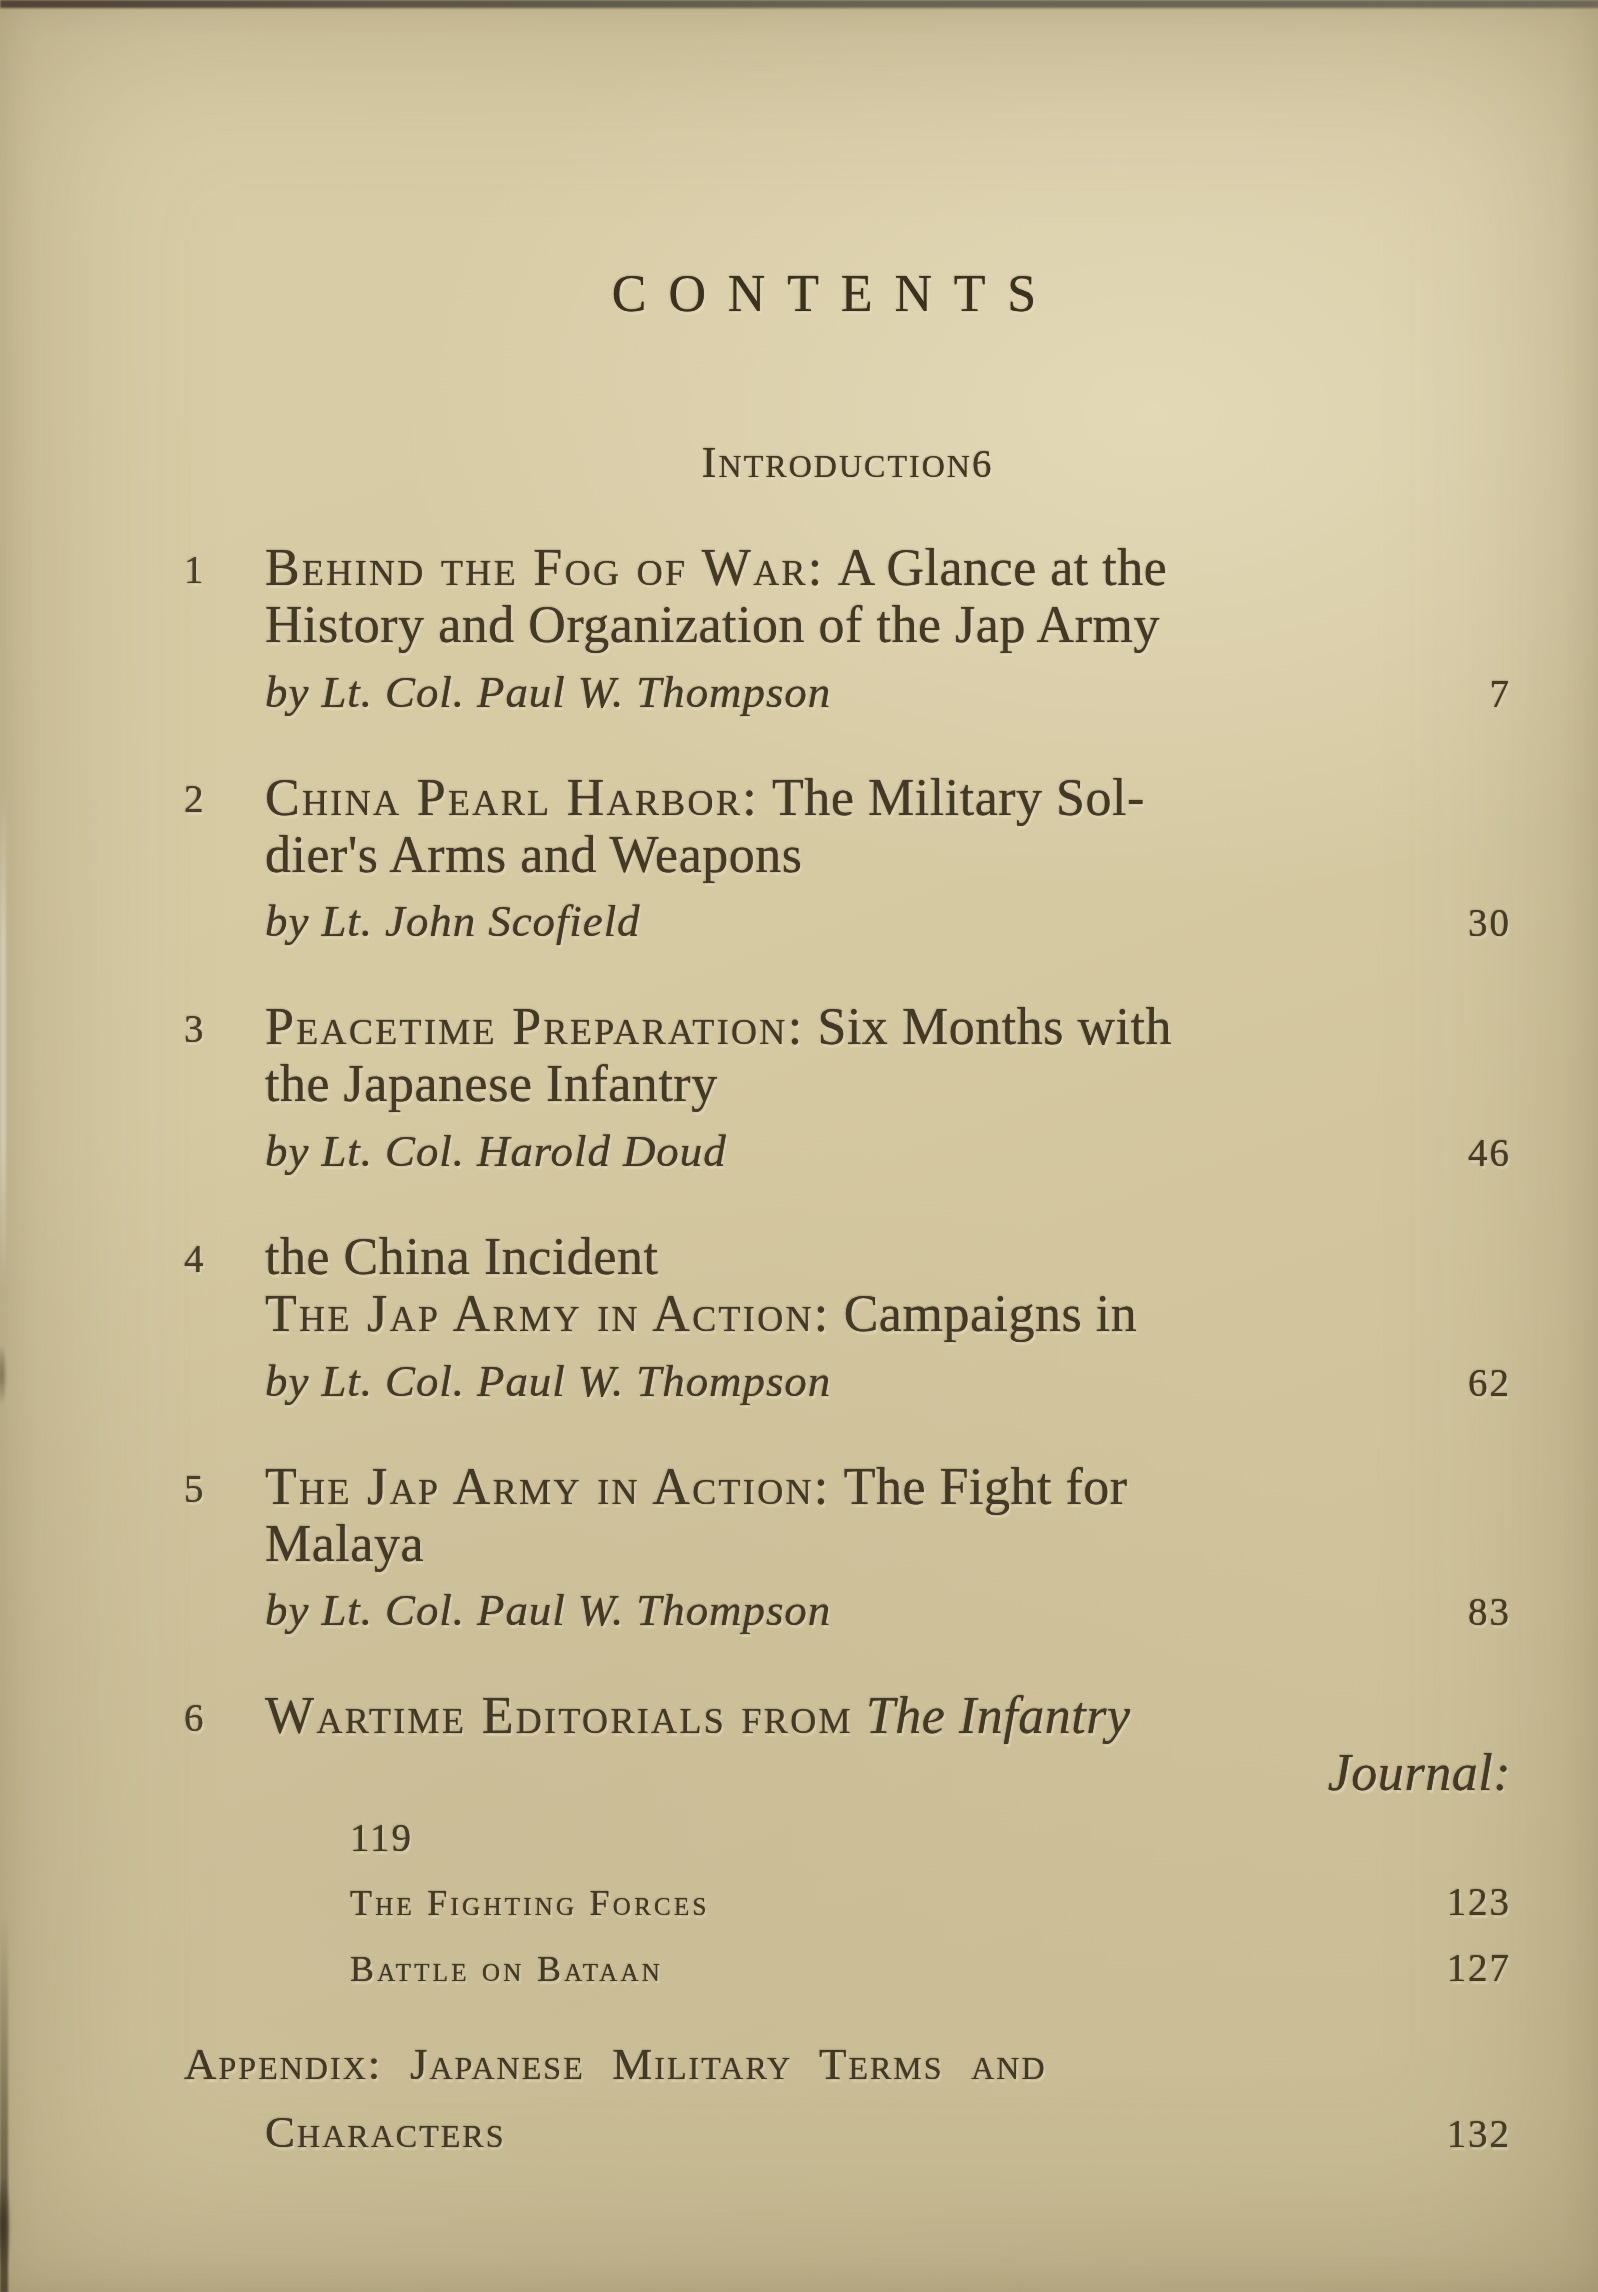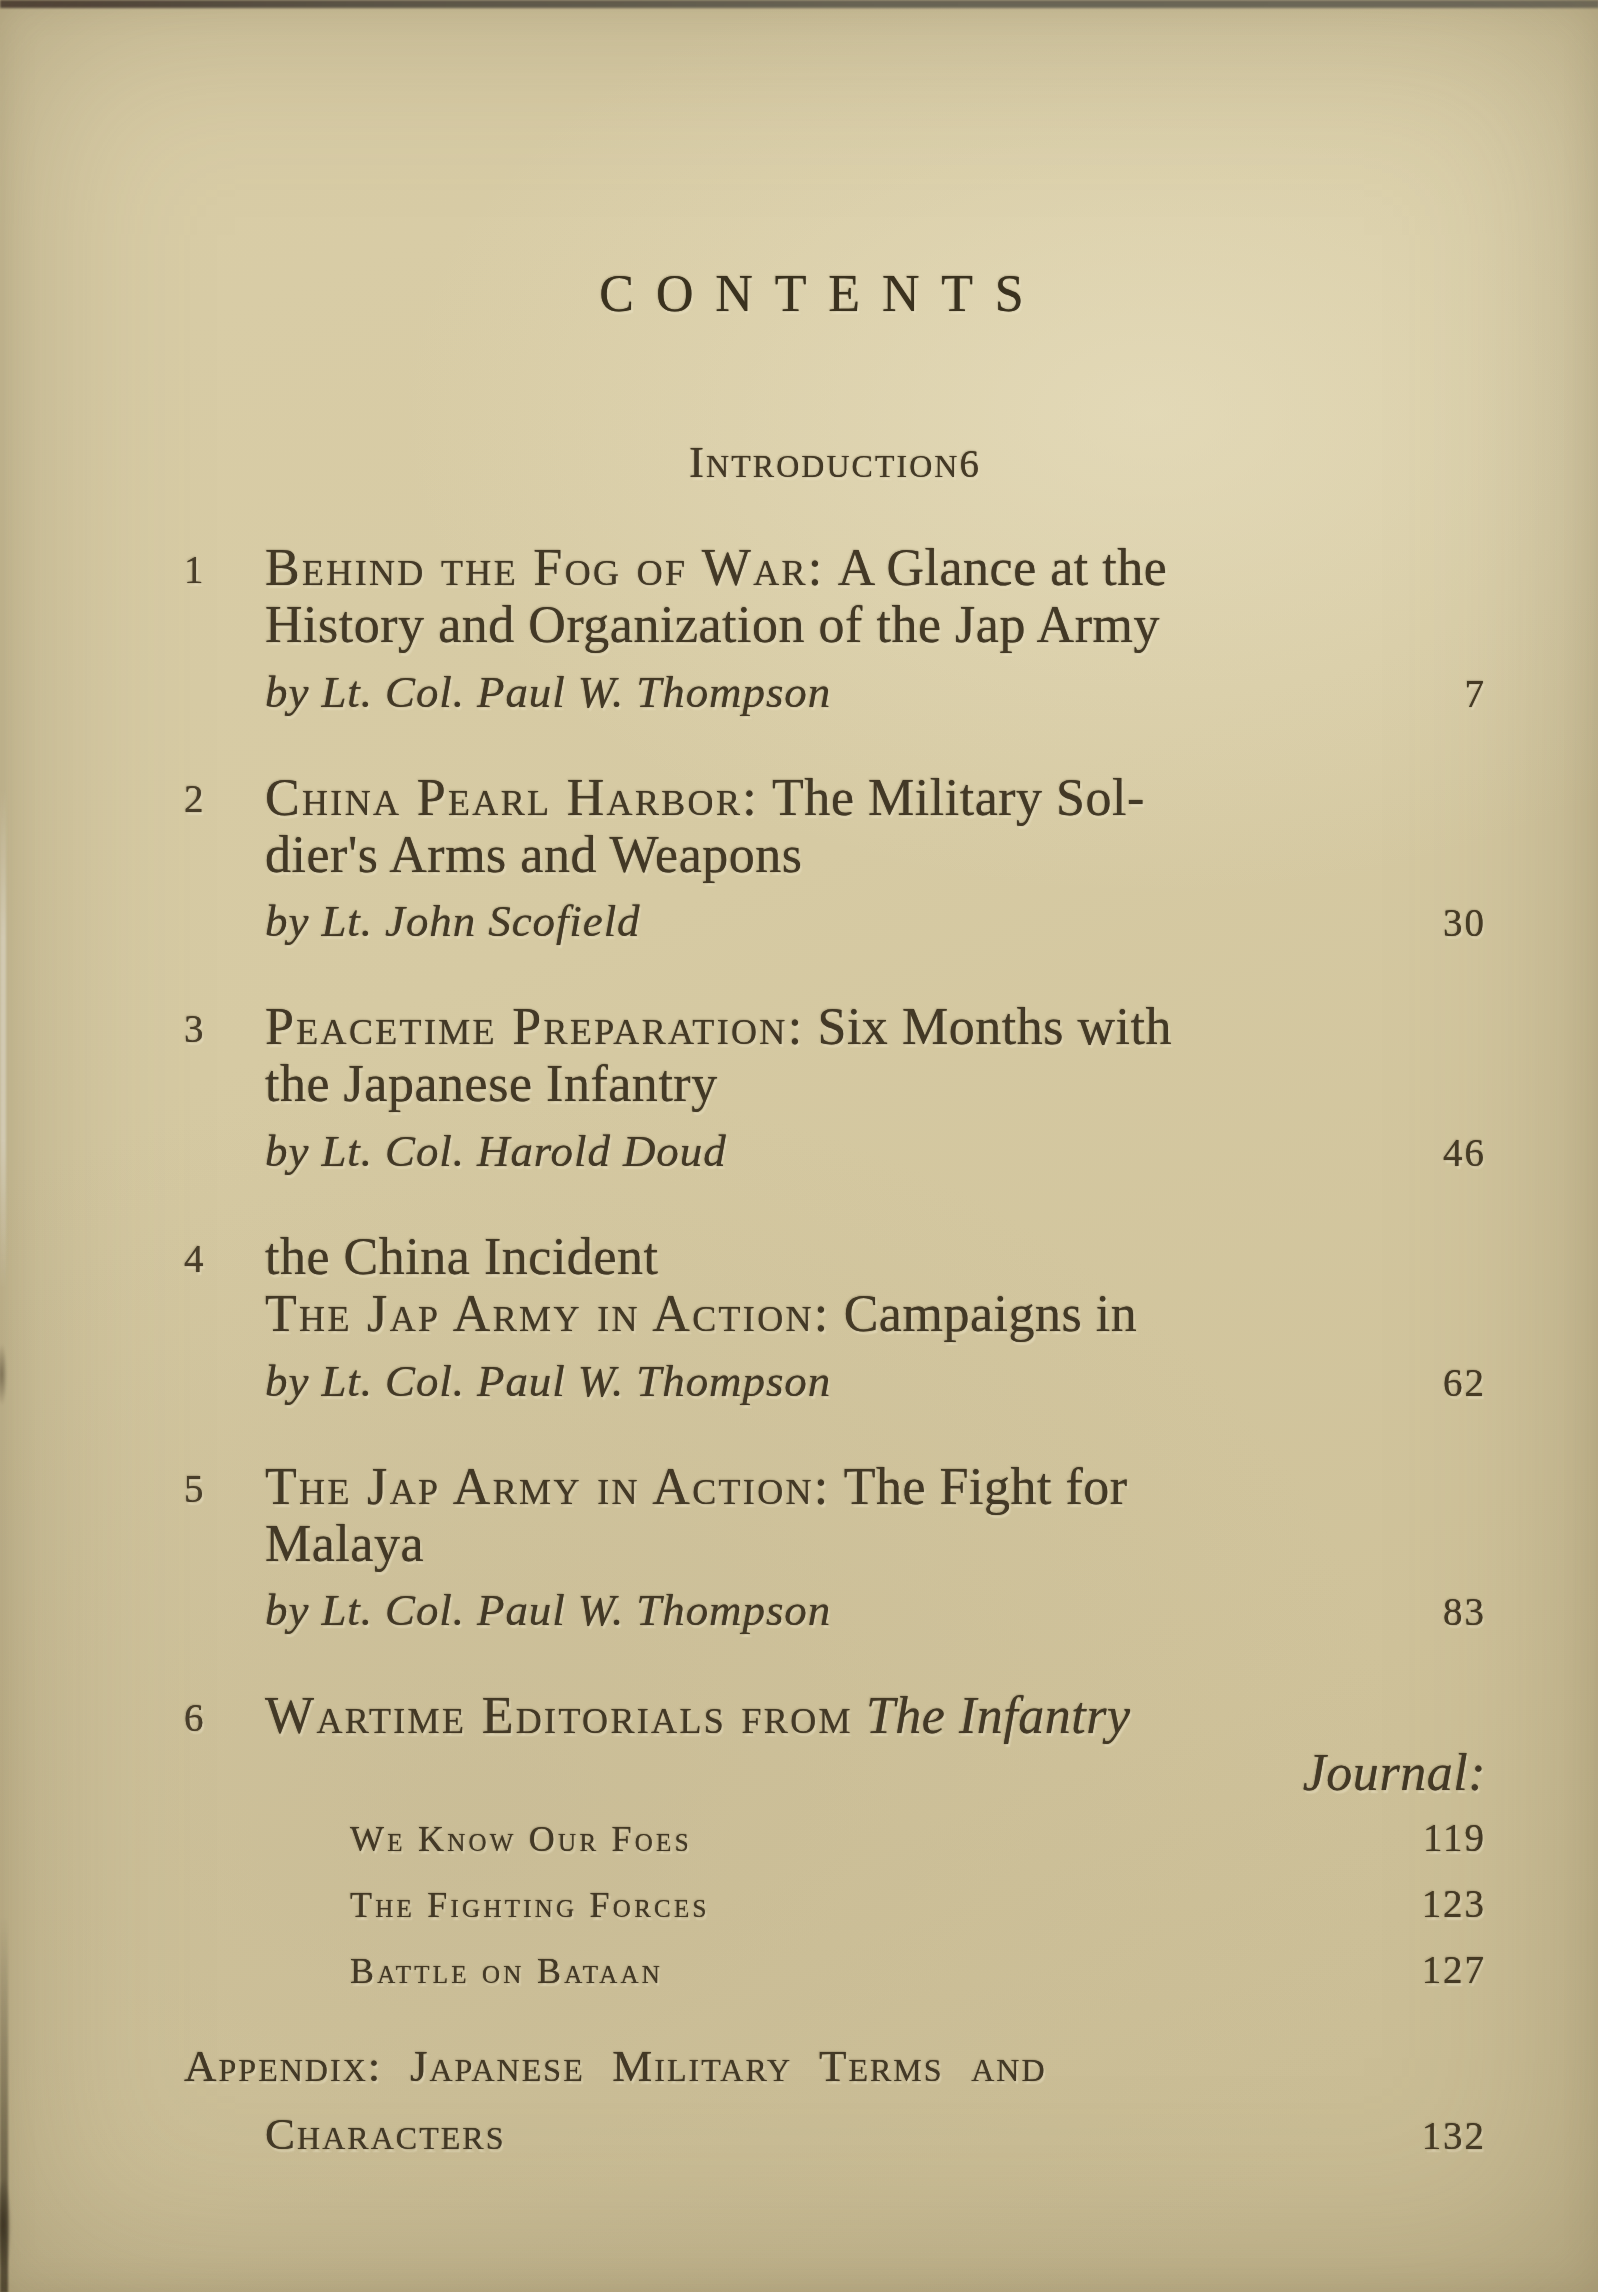--- a/index.html
+++ b/index.html
@@ -39,21 +39,21 @@
     filter:blur(0.9px);
   }
   .left-mark{
     position:absolute;left:-3.6px;top:1343px;width:16px;height:63px;z-index:4;
     background:radial-gradient(closest-side at 35% 50%,rgba(60,50,35,0.55),rgba(60,50,35,0));
     border-radius:50%;
     filter:blur(0.9px);
   }
   .page{
     position:absolute;inset:0;
-    padding:0 113px 0 184px;
+    padding:0 88px 0 184px;
     color:#433926;
     filter:blur(0.4px);
     z-index:2;
   }
   .page .txt{
     text-shadow:0 0 0.9px rgba(62,52,34,0.85), 1.8px 2.7px 1.8px rgba(238,230,202,0.5), -0.9px -0.9px 1.8px rgba(90,78,52,0.18);
   }
   .title{
     margin:262px 0 0 0;
     font-size:52px;font-weight:normal;line-height:63px;
@@ -180,21 +180,20 @@
       </div>
     </div>
 
     <div class="entry">
       <div class="num txt">6</div>
       <div class="body">
         <div class="hline txt"><span class="sc">Wartime Editorials from</span> <span class="rom it">The Infantry</span></div>
         <div class="hline rom it txt"><span>Journal:</span></div>
 
         <div class="subrow">
-          <span class="sc txt">We Know Our Foes</span>
           <span class="pageno txt">119</span>
         </div>
         <div class="subrow">
           <span class="sc txt">The Fighting Forces</span>
           <span class="pageno txt">123</span>
         </div>
         <div class="subrow">
           <span class="sc txt">Battle on Bataan</span>
           <span class="pageno txt">127</span>
         </div>

